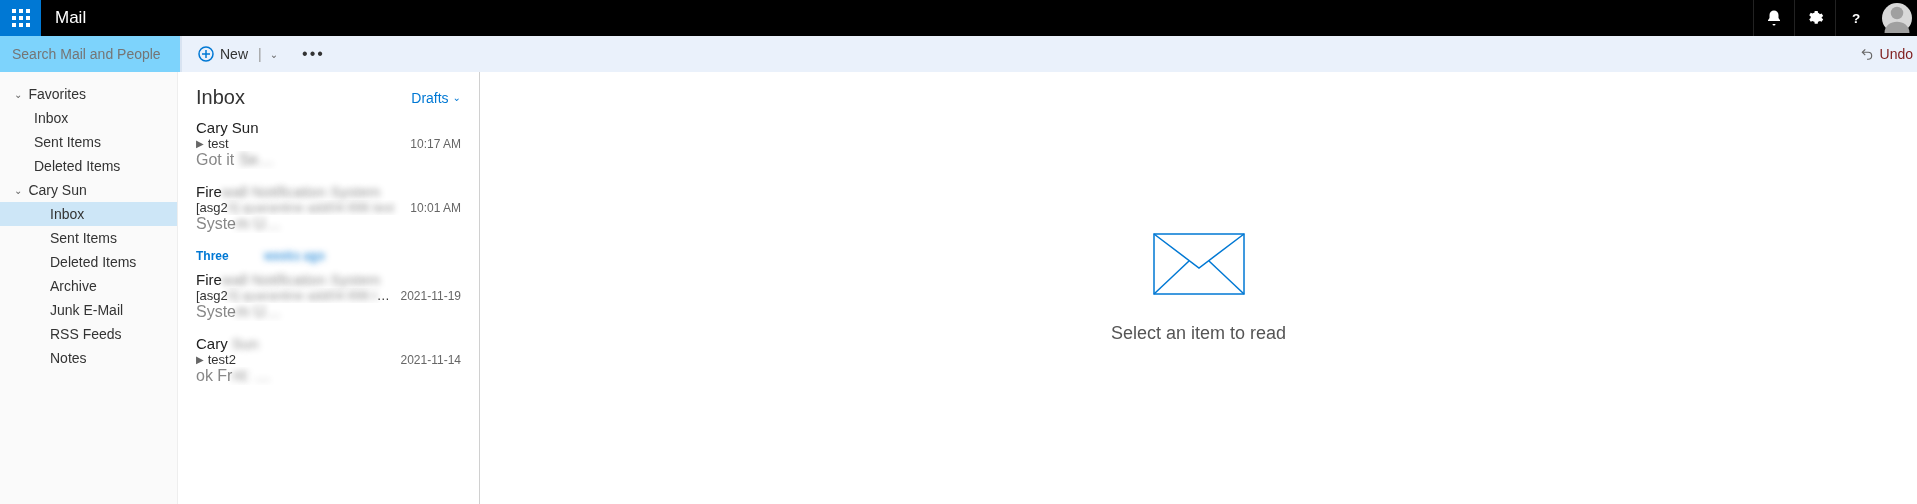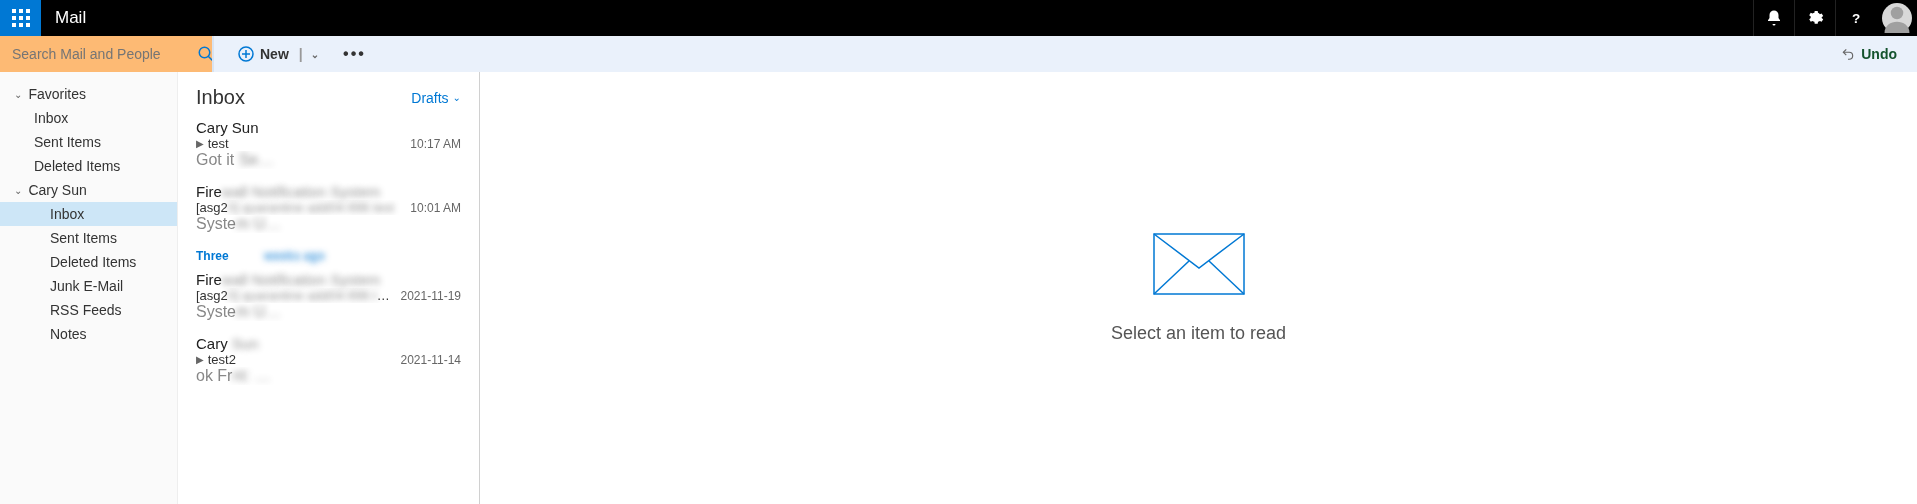--- a/index.html
+++ b/index.html
@@ -13,32 +13,32 @@
   .app-title { margin-left: 14px; font-size: 17px; font-weight: 400; color: #fff; }
   .topbar-spacer { flex: 1; }
   .top-btn { width: 41px; height: 41px; display: flex; align-items: center; justify-content: center; cursor: pointer; border-left: 1px solid #222; }
   .top-btn svg { width: 18px; height: 18px; fill: #fff; }
   .avatar { width: 41px; height: 41px; display: flex; align-items: center; justify-content: center; }
   .avatar-circle { width: 30px; height: 30px; border-radius: 50%; background: #d8d8d8; display:flex; align-items:center; justify-content:center; }
   .avatar-circle svg { width: 30px; height: 30px; }
 
   
   .cmd-row { height: 36px; display: flex; }
-  .search-cell { width: 212px; height: 36px; background: #fdba74; display: flex; align-items: center; padding: 0 8px 0 12px; }
+  .search-cell { width: 180px; height: 36px; background: #7dd3fc; display: flex; align-items: center; padding: 0 8px 0 12px; }
   .search-input { flex: 1; border: none; background: transparent; color: #666; font-size: 14px; outline: none; }
   .search-icon { width: 18px; height: 18px; margin-left: 4px; cursor: pointer; }
   .search-icon svg { width:18px; height:18px; stroke:#0078d4; fill:none; stroke-width:2;}
-  .cmd-bar { flex: 1; background: #eaf1fb; display: flex; align-items: center; padding: 0 24px; border-left: 2px solid #d8e3f1; position: relative; font-weight: bold;}
+  .cmd-bar { flex: 1; background: #eaf1fb; display: flex; align-items: center; padding: 0 16px; border-left: 2px solid #d8e3f1; position: relative;}
   .new-btn { display: flex; align-items: center; color: #0078d4; cursor: pointer; gap:6px;}
   .new-btn .plus-circle { width:16px; height:16px; }
   .new-label { color: #333; }
   .vbar { color:#999; margin: 0 2px 0 4px;}
   .new-caret { color:#666; font-size:10px; cursor:pointer;}
   .more-dots { margin-left: 24px; color:#333; cursor:pointer; letter-spacing:2px; font-size:16px;}
-  .undo { position:absolute; right:20px; display:flex; align-items:center; gap:6px; color:#14532d; cursor:pointer;}
+  .undo { position:absolute; right:4px; display:flex; align-items:center; gap:6px; color:#7f1d1d; cursor:pointer;}
   .undo svg { width:14px; height:14px; stroke:#666; fill:none; stroke-width:2;}
 
   
   .main { flex: 1; display: flex; min-height: 0; }
 
   
   .nav { width: 178px; background: #fafafa; overflow-y: auto; padding-top: 10px; font-size: 14px; color:#333; border-right:1px solid #eee;}
   .nav-group-header { display:flex; align-items:center; padding: 4px 10px 4px 14px; color:#333; cursor:pointer; }
   .nav-group-header .caret { font-size:10px; color:#666; margin-right:6px; }
   .nav-item { padding: 4px 10px 4px 34px; cursor:pointer; }
@@ -158,20 +158,21 @@
     <div class="nav-item"><span>Sent Items</span></div>
     <div class="nav-item"><span>Deleted Items</span></div>
 
     <div class="nav-group-header">
       <span class="caret">⌄</span>
       <span>Cary Sun</span>
     </div>
     <div class="nav-item nested selected"><span>Inbox</span></div>
     <div class="nav-item nested"><span>Sent Items</span></div>
     <div class="nav-item nested"><span>Deleted Items</span></div>
+    <div class="nav-item nested"><span>Archive</span></div>
     <div class="nav-item nested"><span>Junk E-Mail</span></div>
     <div class="nav-item nested"><span>RSS Feeds</span></div>
     <div class="nav-item nested"><span>Notes</span></div>
   </div>
 
   <div class="msg-pane">
     <div class="msg-header">
       <div class="msg-header-title">Inbox</div>
       <div class="filter">
         <span>Drafts</span>

